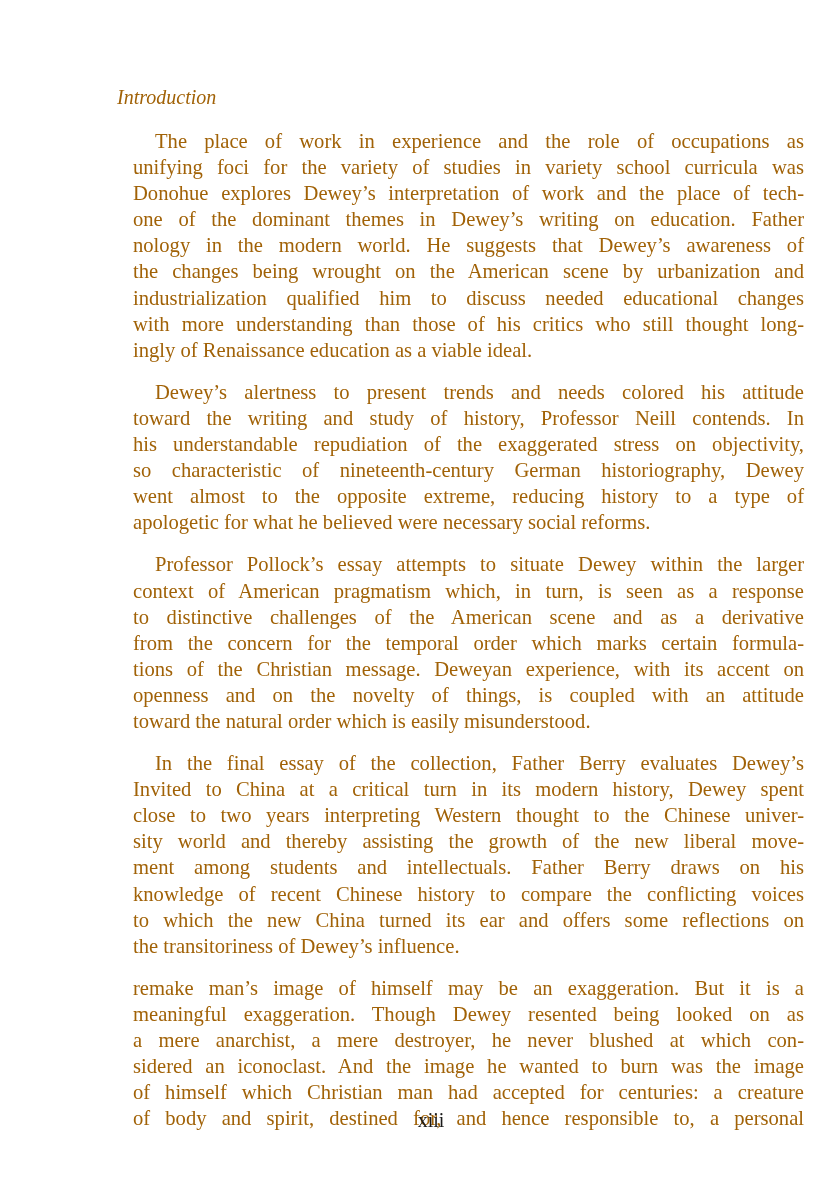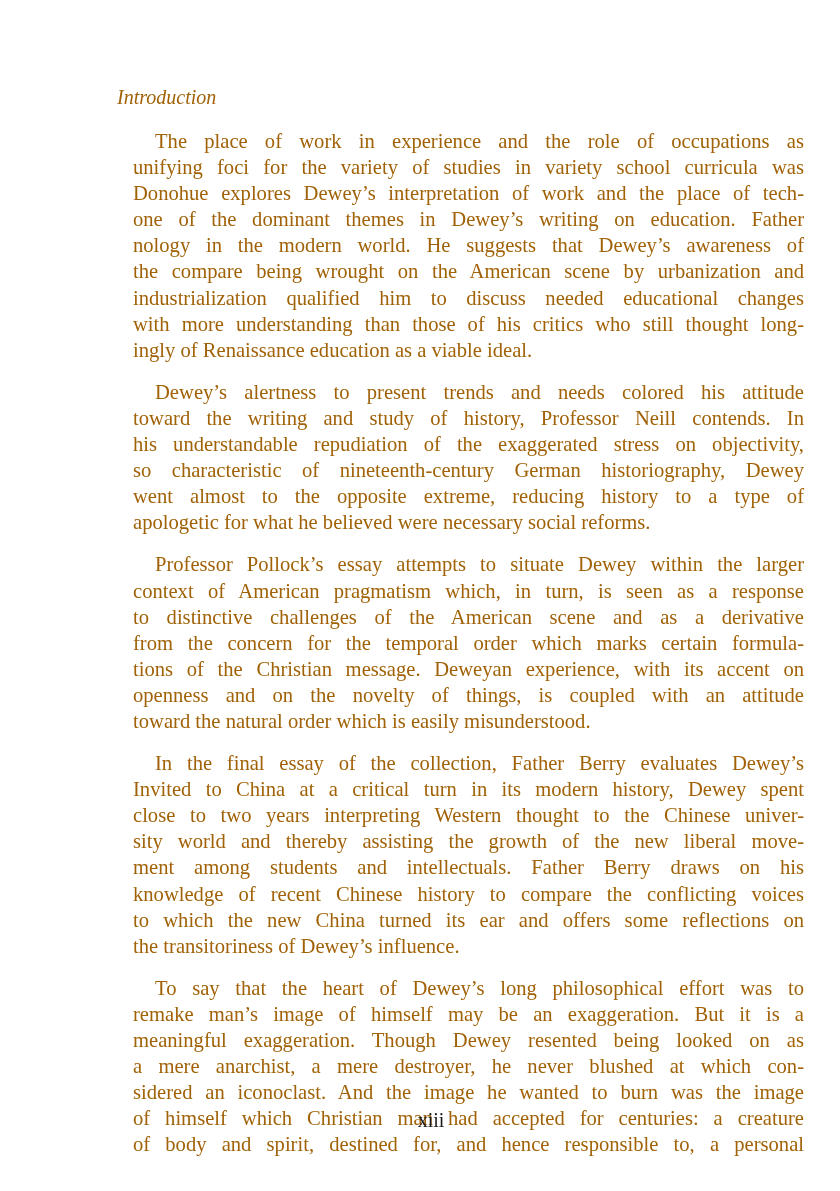--- a/index.html
+++ b/index.html
@@ -21,21 +21,21 @@
 
 <div class="page">
   <div class="header">Introduction</div>
   <div id="paras">
       <div class="para">
         <span class="line" style="text-indent: 22px;">The place of work in experience and the role of occupations as</span>
         <span class="line" style="text-indent: 0px;">unifying foci for the variety of studies in variety school curricula was</span>
         <span class="line" style="text-indent: 0px;">Donohue explores Dewey’s interpretation of work and the place of tech-</span>
         <span class="line" style="text-indent: 0px;">one of the dominant themes in Dewey’s writing on education. Father</span>
         <span class="line" style="text-indent: 0px;">nology in the modern world. He suggests that Dewey’s awareness of</span>
-        <span class="line" style="text-indent: 0px;">the compare being wrought on the American scene by urbanization and</span>
+        <span class="line" style="text-indent: 0px;">the changes being wrought on the American scene by urbanization and</span>
         <span class="line" style="text-indent: 0px;">industrialization qualified him to discuss needed educational changes</span>
         <span class="line" style="text-indent: 0px;">with more understanding than those of his critics who still thought long-</span>
         <span class="line last" style="text-indent: 0px;">ingly of Renaissance education as a viable ideal.</span>
       </div>
       <div class="para">
         <span class="line" style="text-indent: 22px;">Dewey’s alertness to present trends and needs colored his attitude</span>
         <span class="line" style="text-indent: 0px;">toward the writing and study of history, Professor Neill contends. In</span>
         <span class="line" style="text-indent: 0px;">his understandable repudiation of the exaggerated stress on objectivity,</span>
         <span class="line" style="text-indent: 0px;">so characteristic of nineteenth-century German historiography, Dewey</span>
         <span class="line" style="text-indent: 0px;">went almost to the opposite extreme, reducing history to a type of</span>
@@ -54,21 +54,20 @@
         <span class="line" style="text-indent: 22px;">In the final essay of the collection, Father Berry evaluates Dewey’s</span>
         <span class="line" style="text-indent: 0px;">Invited to China at a critical turn in its modern history, Dewey spent</span>
         <span class="line" style="text-indent: 0px;">close to two years interpreting Western thought to the Chinese univer-</span>
         <span class="line" style="text-indent: 0px;">sity world and thereby assisting the growth of the new liberal move-</span>
         <span class="line" style="text-indent: 0px;">ment among students and intellectuals. Father Berry draws on his</span>
         <span class="line" style="text-indent: 0px;">knowledge of recent Chinese history to compare the conflicting voices</span>
         <span class="line" style="text-indent: 0px;">to which the new China turned its ear and offers some reflections on</span>
         <span class="line last" style="text-indent: 0px;">the transitoriness of Dewey’s influence.</span>
       </div>
       <div class="para">
-        <span class="line" style="text-indent: 22px;">To say that the heart of Dewey’s long philosophical effort was to</span>
         <span class="line" style="text-indent: 0px;">remake man’s image of himself may be an exaggeration. But it is a</span>
         <span class="line" style="text-indent: 0px;">meaningful exaggeration. Though Dewey resented being looked on as</span>
         <span class="line" style="text-indent: 0px;">a mere anarchist, a mere destroyer, he never blushed at which con-</span>
         <span class="line" style="text-indent: 0px;">sidered an iconoclast. And the image he wanted to burn was the image</span>
         <span class="line" style="text-indent: 0px;">of himself which Christian man had accepted for centuries: a creature</span>
         <span class="line" style="text-indent: 0px;">of body and spirit, destined for, and hence responsible to, a personal</span>
       </div>
     </div>
 </div>
 <div class="folio">xiii</div>

